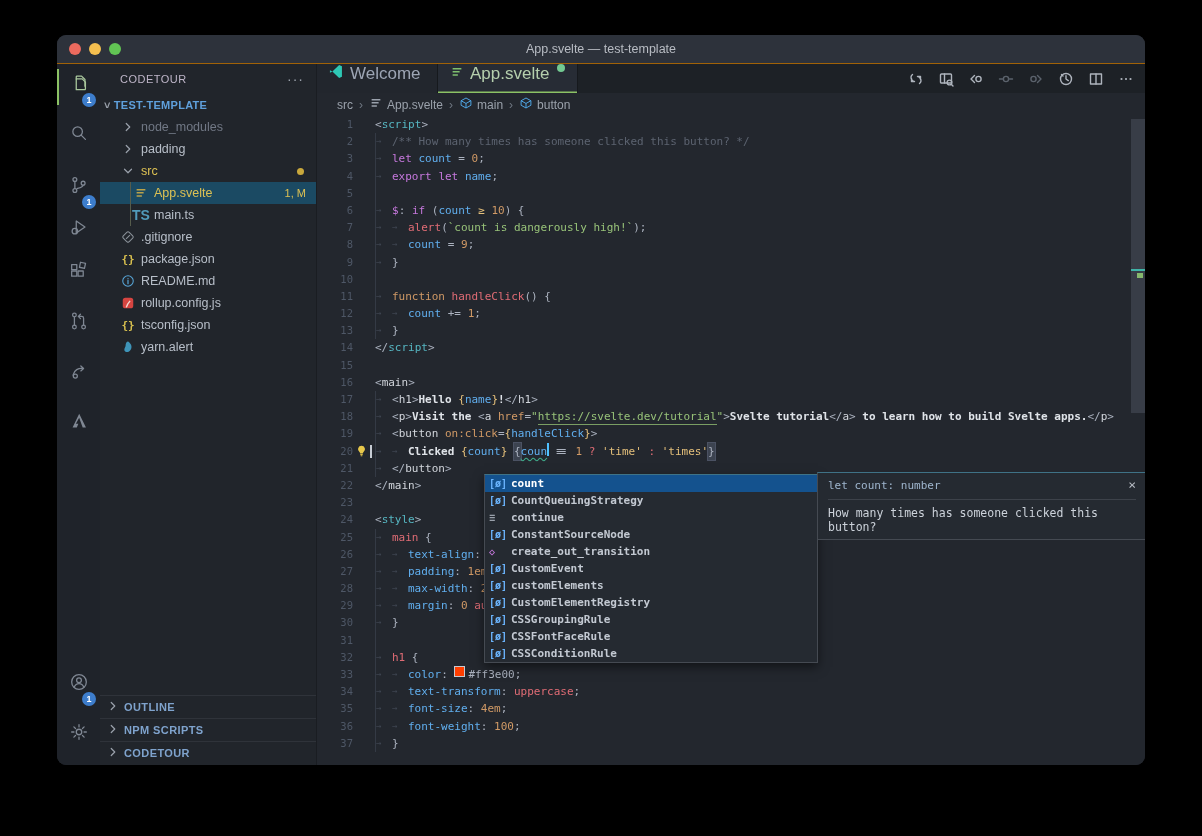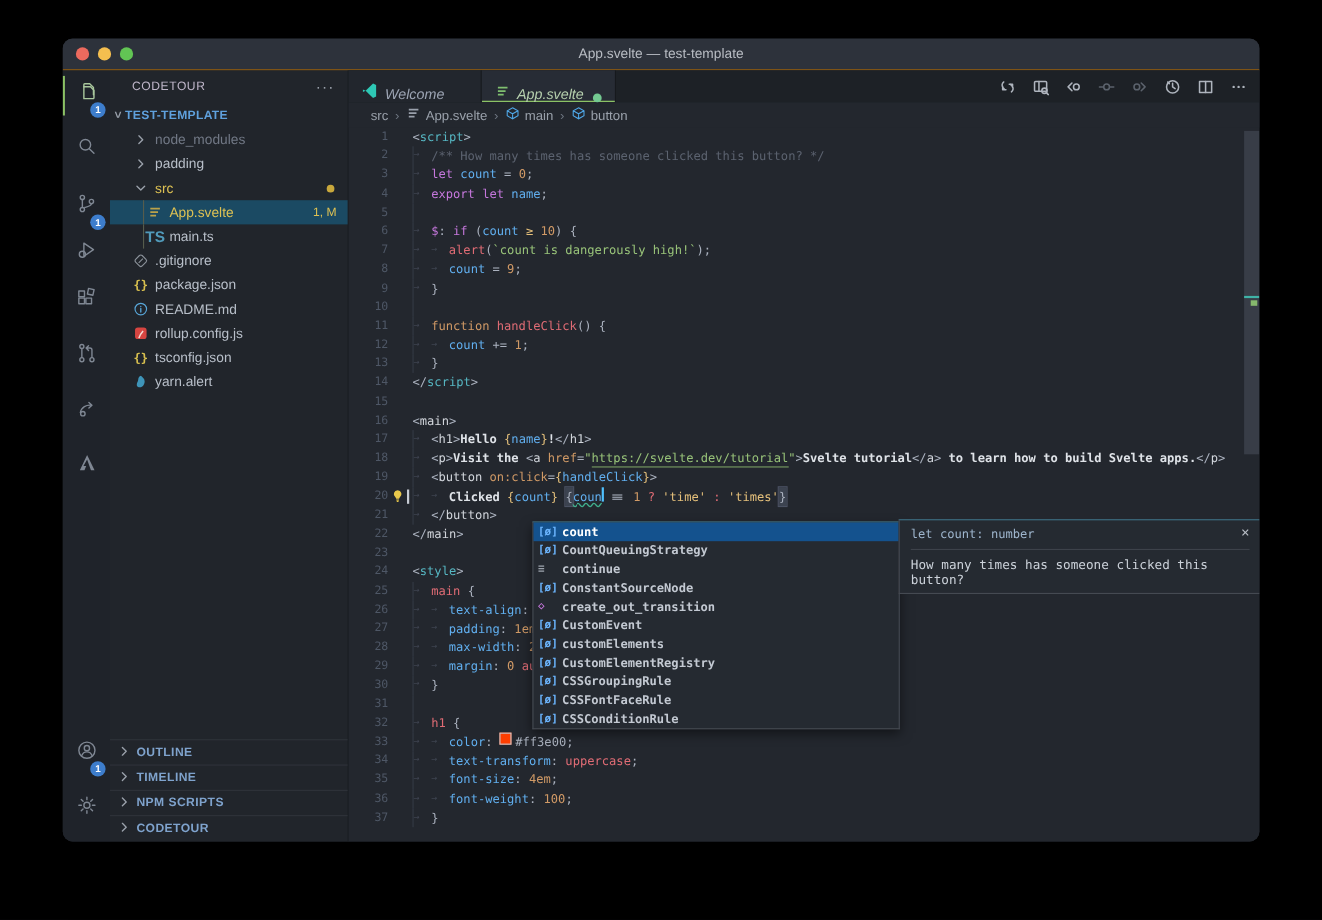--- a/index.html
+++ b/index.html
@@ -44,22 +44,22 @@
   .tree-guide{position:absolute;left:30px;top:0;bottom:0;width:1px;background:#565c4c;}
   .ic-ts{color:#519aba;font-size:14px;font-weight:bold;}
   .ic-braces{color:#d8c04f;font-size:11px;font-weight:bold;font-family:"DejaVu Sans Mono",monospace;}
   .sb-sections{position:absolute;left:0;right:0;bottom:2px;}
   .sec-row{height:22px;display:flex;align-items:center;border-top:1px solid #2f333a;padding-left:6px;
            color:#7fa3cd;font-size:11px;font-weight:bold;letter-spacing:.4px;}
   .sec-row .chev-ic{margin-right:4px}
   
   .editor-col{position:relative;flex:1;display:flex;flex-direction:column;background:#23272e;min-width:0;}
   .tabstrip{position:relative;height:29px;background:#1d2126;display:flex;flex:none;}
-  .tab{display:flex;align-items:flex-end;gap:6px;padding:0 12px;font-size:13px;color:#9da5b4;
-       background:#22262d;border-right:1px solid #16191d;min-width:96px;font-style:italic;}
+  .tab{display:flex;align-items:flex-start;gap:6px;padding:0 12px;font-size:17px;color:#9da5b4;
+       background:#22262d;border-right:1px solid #16191d;min-width:96px;}
   .tab.active{background:#272c35;color:#b5cfad;box-shadow:inset 0 -1.5px 0 #8cc265;}
   .tab-dot{width:8px;height:8px;border-radius:50%;background:#73c991;margin-left:2px;}
   .editor-actions{position:absolute;right:6px;top:0;height:29px;display:flex;align-items:center;gap:4px;}
   .ea{width:26px;height:24px;display:flex;align-items:center;justify-content:center;color:#aeb4bd;}
   .ea.dim{color:#5b626c;}
   .breadcrumbs{height:23px;display:flex;align-items:center;padding-left:20px;font-size:12px;color:#9aa1ab;
                gap:6px;flex:none;background:#23272e;}
   .bc-item{display:flex;align-items:center;gap:4px;}
   .bc-sep{color:#6e7681;font-size:12px;}
   .bc-lines{color:#9aa1ac}
@@ -289,26 +289,20 @@
               </span>
               <span class="f-label">yarn.alert</span>
             </div>
           </div>
         <div class="sb-sections" id="side-sections">
             <div class="sec-row">
               <span class="chev-ic"><svg width="14" height="14" viewBox="0 0 16 16">
                   <path fill="none" stroke="currentColor" stroke-width="1.4" stroke-linecap="round" stroke-linejoin="round" d="M6 4l4 4-4 4"></path>
                 </svg></span>
               <span>OUTLINE</span>
-            </div>
-            <div class="sec-row">
-              <span class="chev-ic"><svg width="14" height="14" viewBox="0 0 16 16">
-                  <path fill="none" stroke="currentColor" stroke-width="1.4" stroke-linecap="round" stroke-linejoin="round" d="M6 4l4 4-4 4"></path>
-                </svg></span>
-              <span>TIMELINE</span>
             </div>
             <div class="sec-row">
               <span class="chev-ic"><svg width="14" height="14" viewBox="0 0 16 16">
                   <path fill="none" stroke="currentColor" stroke-width="1.4" stroke-linecap="round" stroke-linejoin="round" d="M6 4l4 4-4 4"></path>
                 </svg></span>
               <span>NPM SCRIPTS</span>
             </div>
             <div class="sec-row">
               <span class="chev-ic"><svg width="14" height="14" viewBox="0 0 16 16">
                   <path fill="none" stroke="currentColor" stroke-width="1.4" stroke-linecap="round" stroke-linejoin="round" d="M6 4l4 4-4 4"></path>

